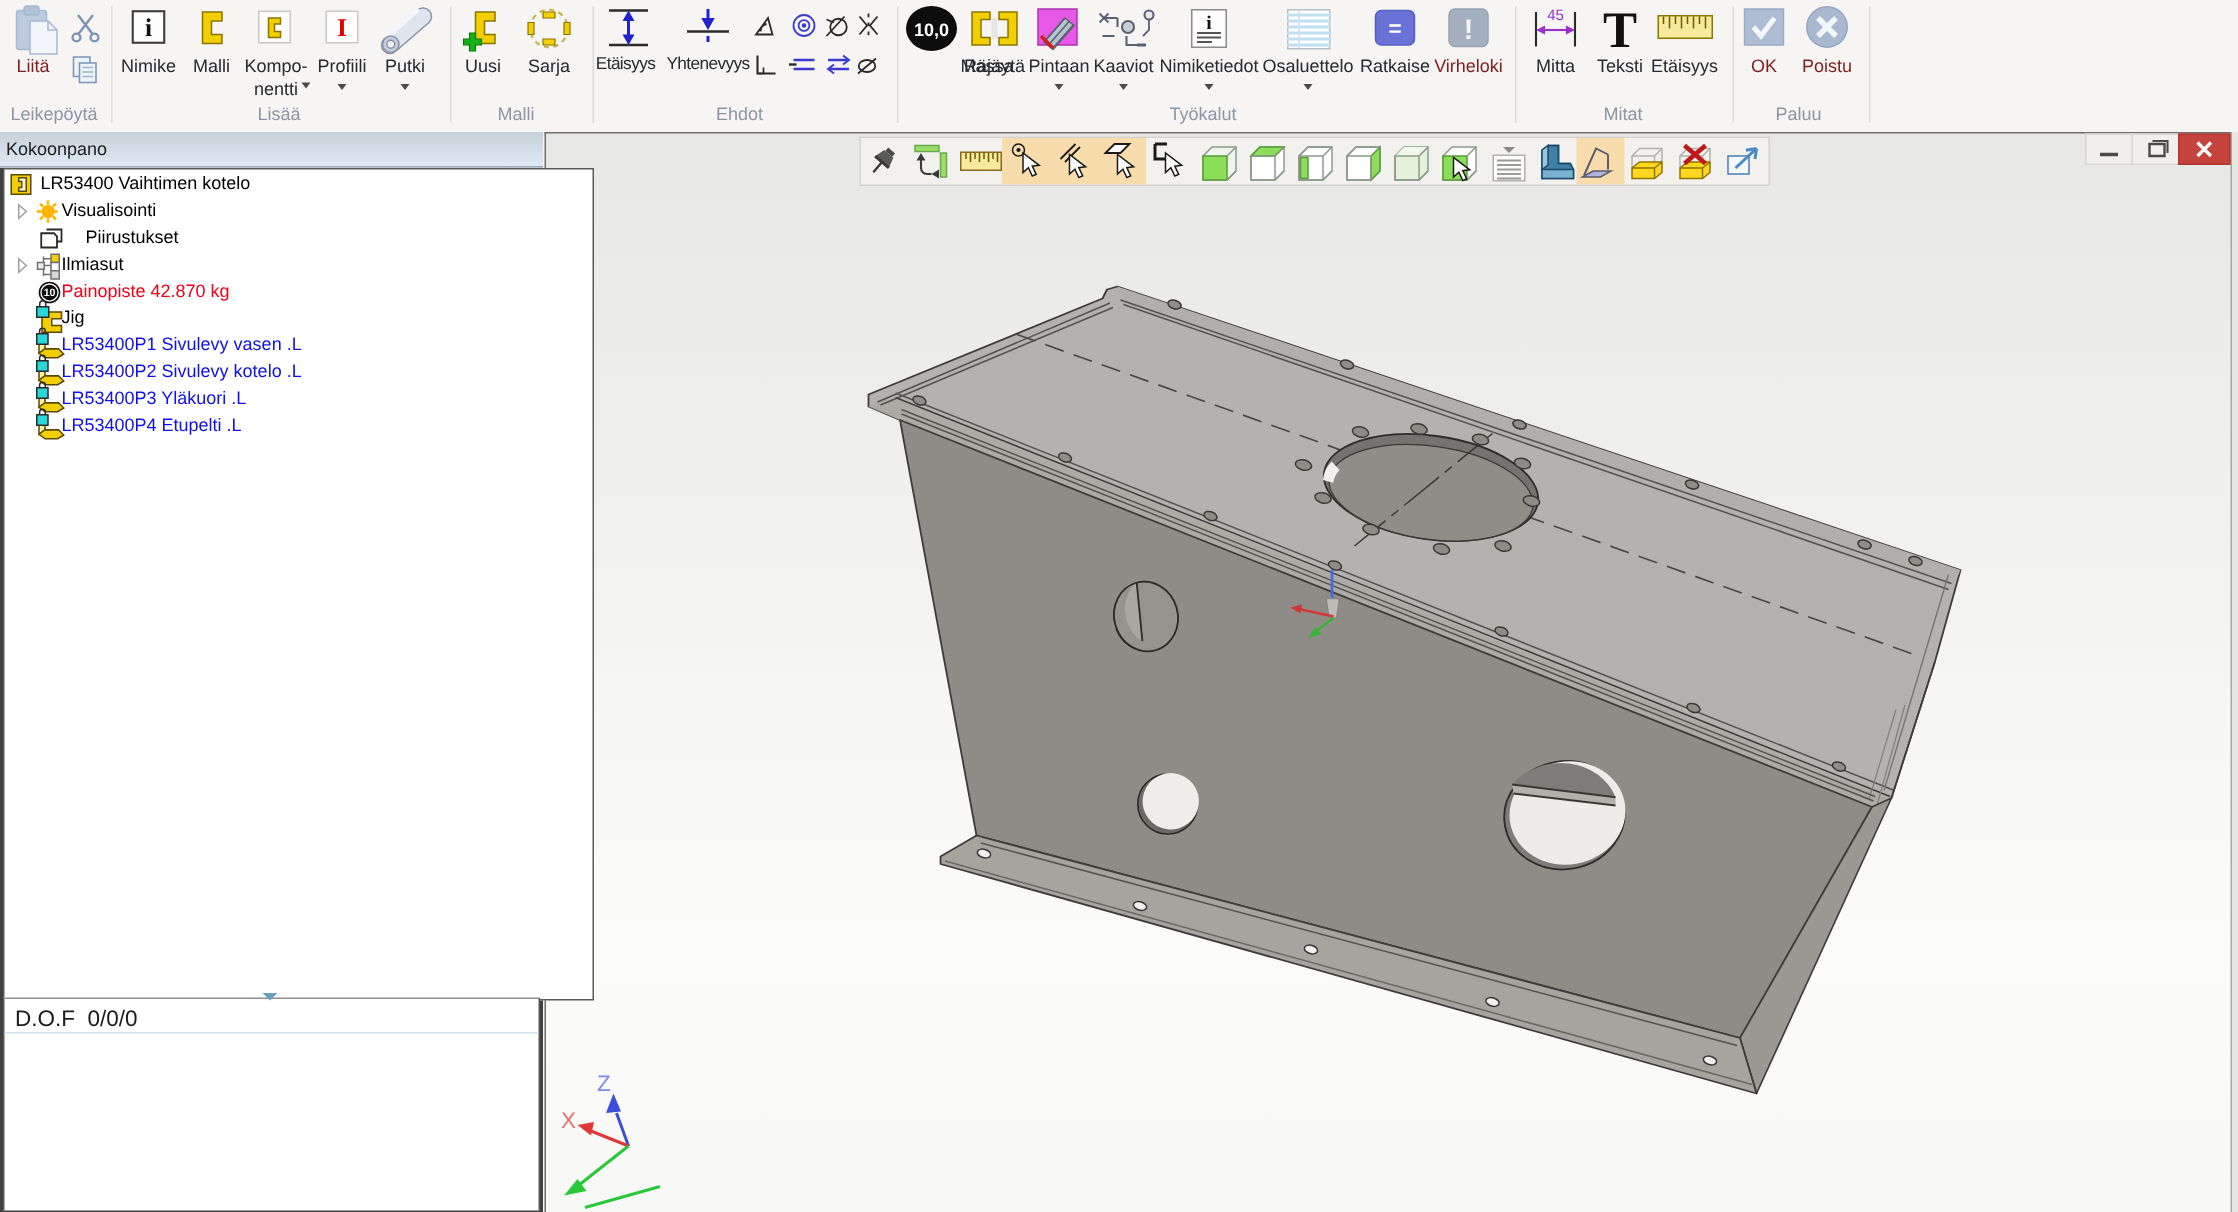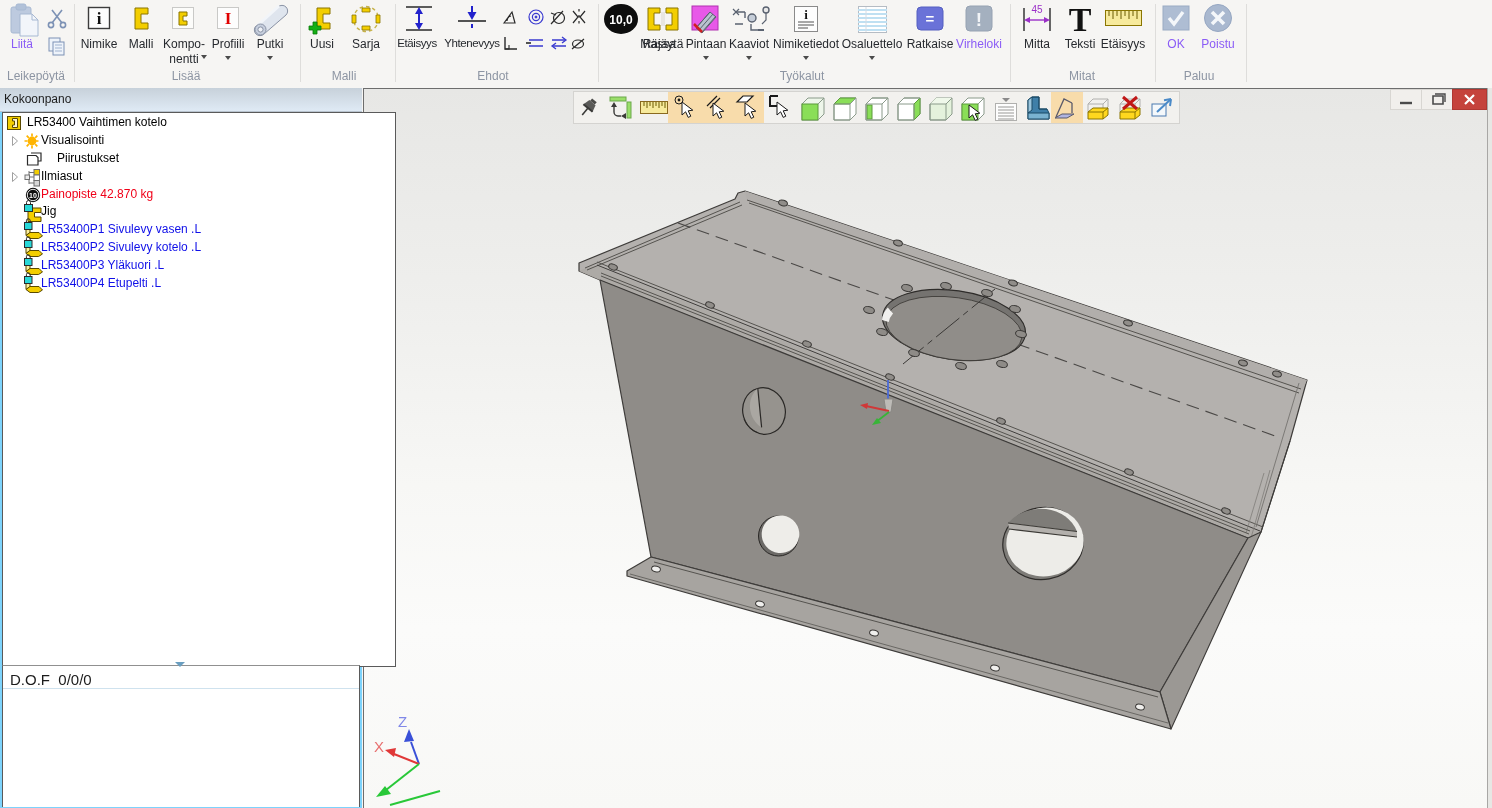--- a/index.html
+++ b/index.html
@@ -6,23 +6,23 @@
   body{width:1492px;height:808px;overflow:hidden;font-family:"Liberation Sans",sans-serif;}
   #page{position:relative;width:1492px;height:808px;background:#f6f5f3;}
   .abs{position:absolute;}
   
   #ribbon{position:absolute;left:0;top:0;width:1492px;height:88px;background:#f6f5f3;}
   .rlabel{position:absolute;top:37px;font-size:12px;color:#26292e;text-align:center;white-space:nowrap;transform:translateX(-50%);}
   .rlabel2{position:absolute;font-size:12px;color:#26292e;text-align:center;white-space:nowrap;transform:translateX(-50%);line-height:15px;}
   .glabel{position:absolute;top:69px;font-size:12px;color:#8d95a3;text-align:center;white-space:nowrap;transform:translateX(-50%);}
   .rsep{position:absolute;top:4px;width:1px;height:78px;background:#dedddb;}
   .caret{position:absolute;width:0;height:0;border-left:3.5px solid transparent;border-right:3.5px solid transparent;border-top:4px solid #4a4a4a;transform:translateX(-50%);}
-  .grayed{color:#8b5cf6;}
+  .grayed{color:#7f1d1d;}
   
-  #lpanel{position:absolute;left:0;top:88px;width:362px;height:720px;background:#7dd3fc;}
+  #lpanel{position:absolute;left:0;top:88px;width:362px;height:720px;background:#404040;}
   #lphead{position:absolute;left:0;top:0;width:362px;height:23px;background:linear-gradient(#c7d1da,#dfeaf5);border-bottom:1px solid #b9c4cf;}
   #lphead span{position:absolute;left:4px;top:4px;font-size:12px;color:#1c1c1c;}
   #treebox{position:absolute;left:2px;top:24px;width:356px;height:553px;background:#ffffff;border:1px solid #5a5a5a;padding-left:36px;}
   .trow{position:absolute;left:0;font-size:12px;white-space:nowrap;}
   #dofbox{position:absolute;left:2px;top:577px;width:356px;height:141px;background:#ffffff;border-left:1px solid #5a5a5a;border-right:1px solid #5a5a5a;border-top:1px solid #909090;}
   
   #viewport{position:absolute;left:363px;top:88px;width:1129px;height:720px;background:linear-gradient(#e7e7e5 0%,#efefed 30%,#f7f7f5 55%,#fbfbfa 75%,#f8f8f6 100%);border-top:1px solid #6d6d6d;border-left:1px solid #6d6d6d;}
   .winbtn{position:absolute;top:1px;width:30px;height:19px;background:#f1efec;border:1px solid #d8d6d2;}
   #modelsvg{position:absolute;left:0;top:0;width:1492px;height:808px;pointer-events:none;}
   

